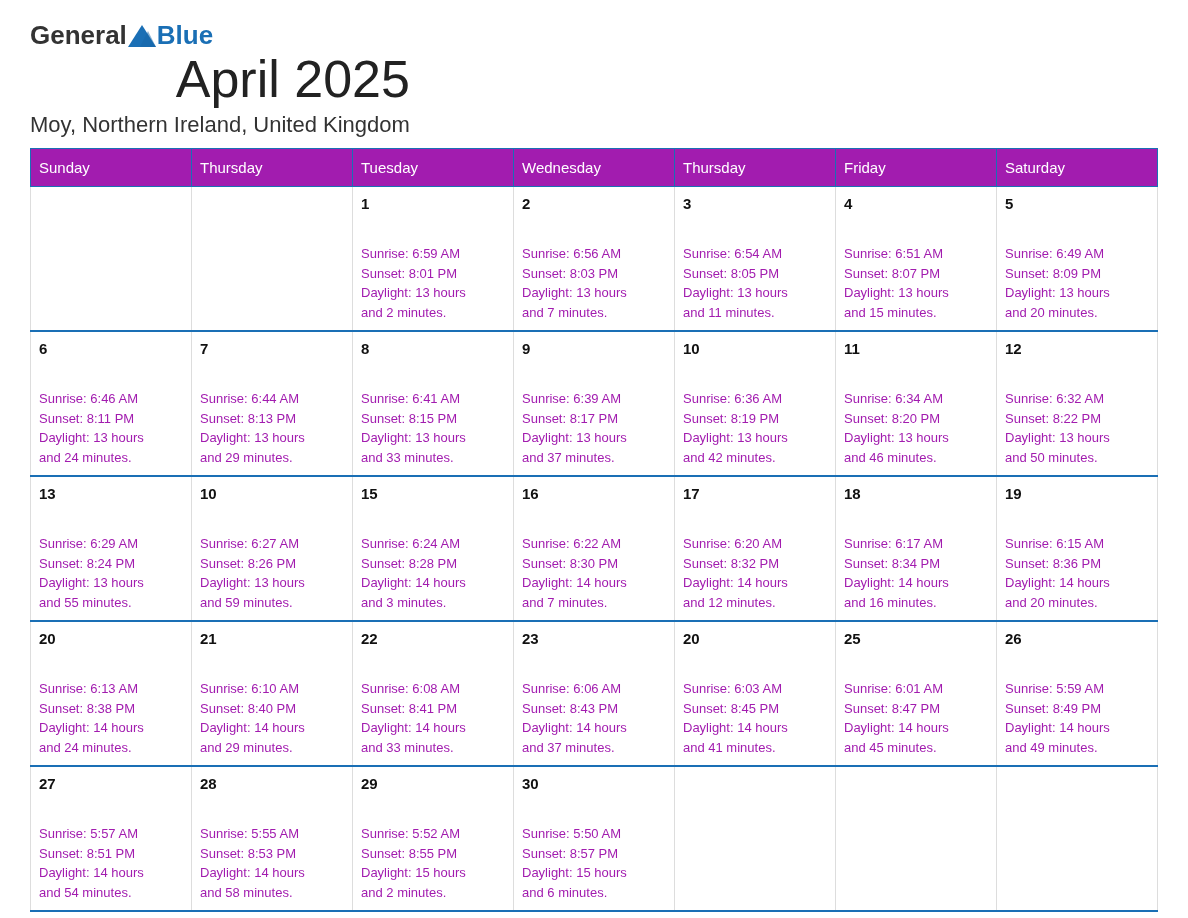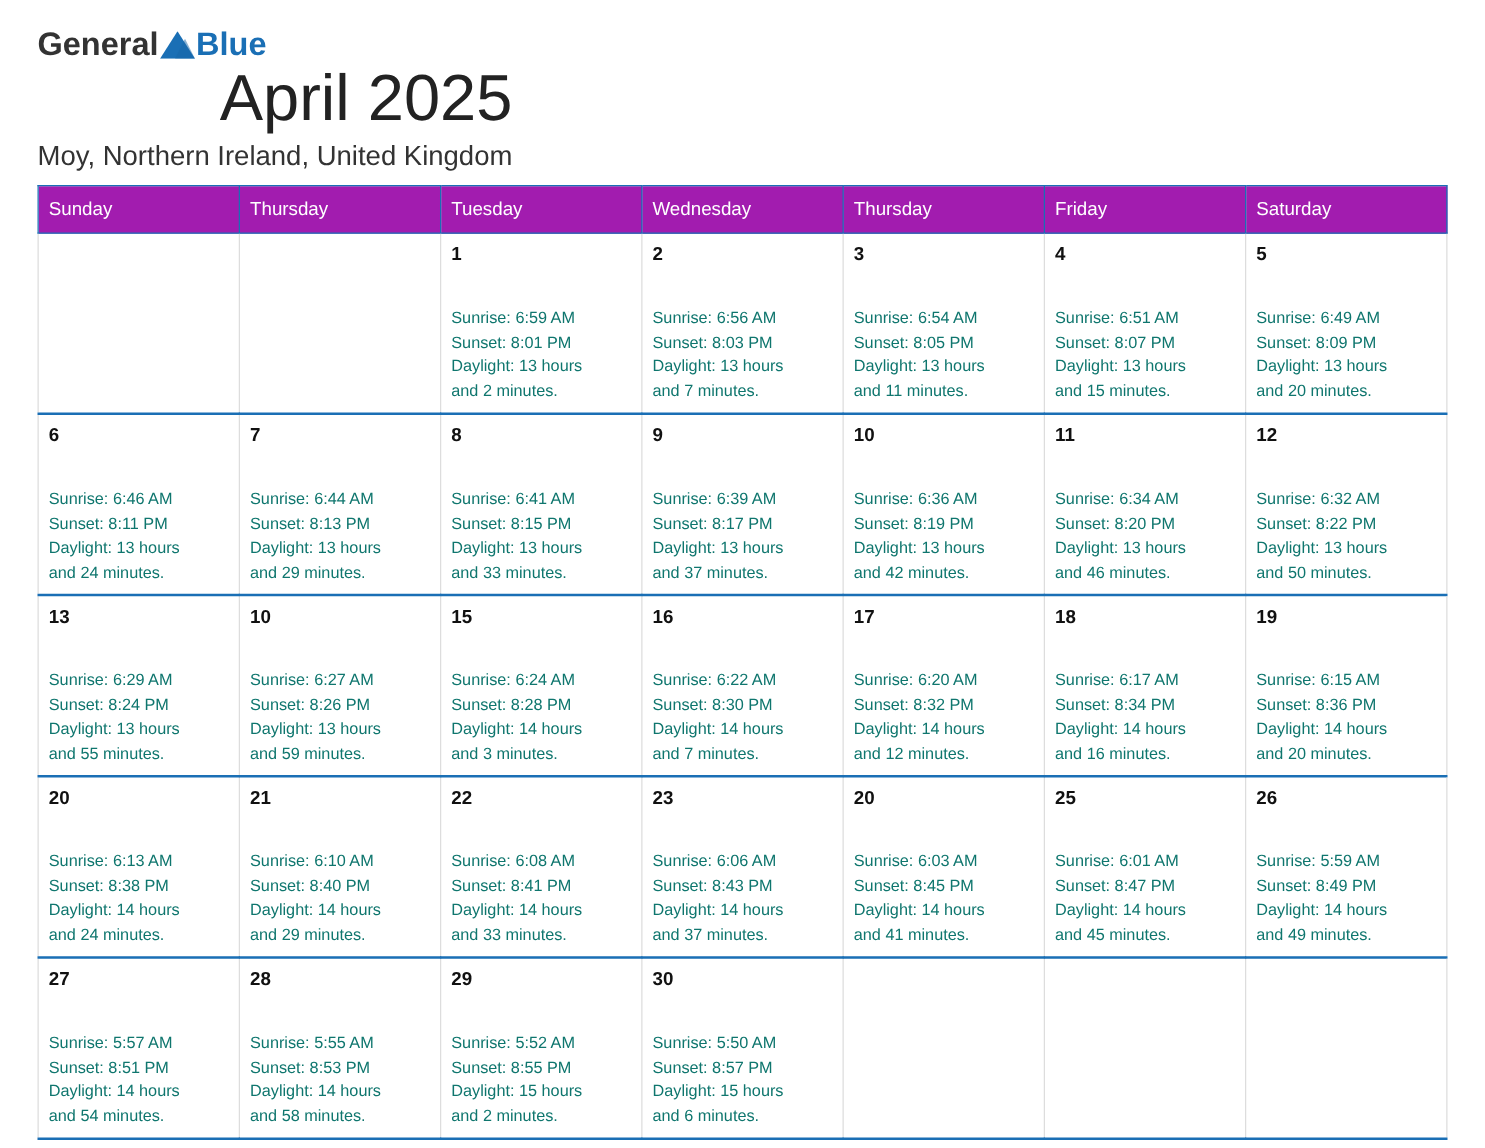--- a/index.html
+++ b/index.html
@@ -75,21 +75,21 @@
       color: #222;
       width: 14.28%;
     }
     .day-number {
       font-size: 15px;
       font-weight: bold;
       color: #111;
       margin-bottom: 4px;
     }
     .day-info {
-      color: #0f766e;
+      color: #a21caf;
       font-size: 13px;
       line-height: 1.5;
       margin-top: 32px;
     }
     .empty-cell {
       background: #fff;
     }
   </style>
 </head>
 <body>

